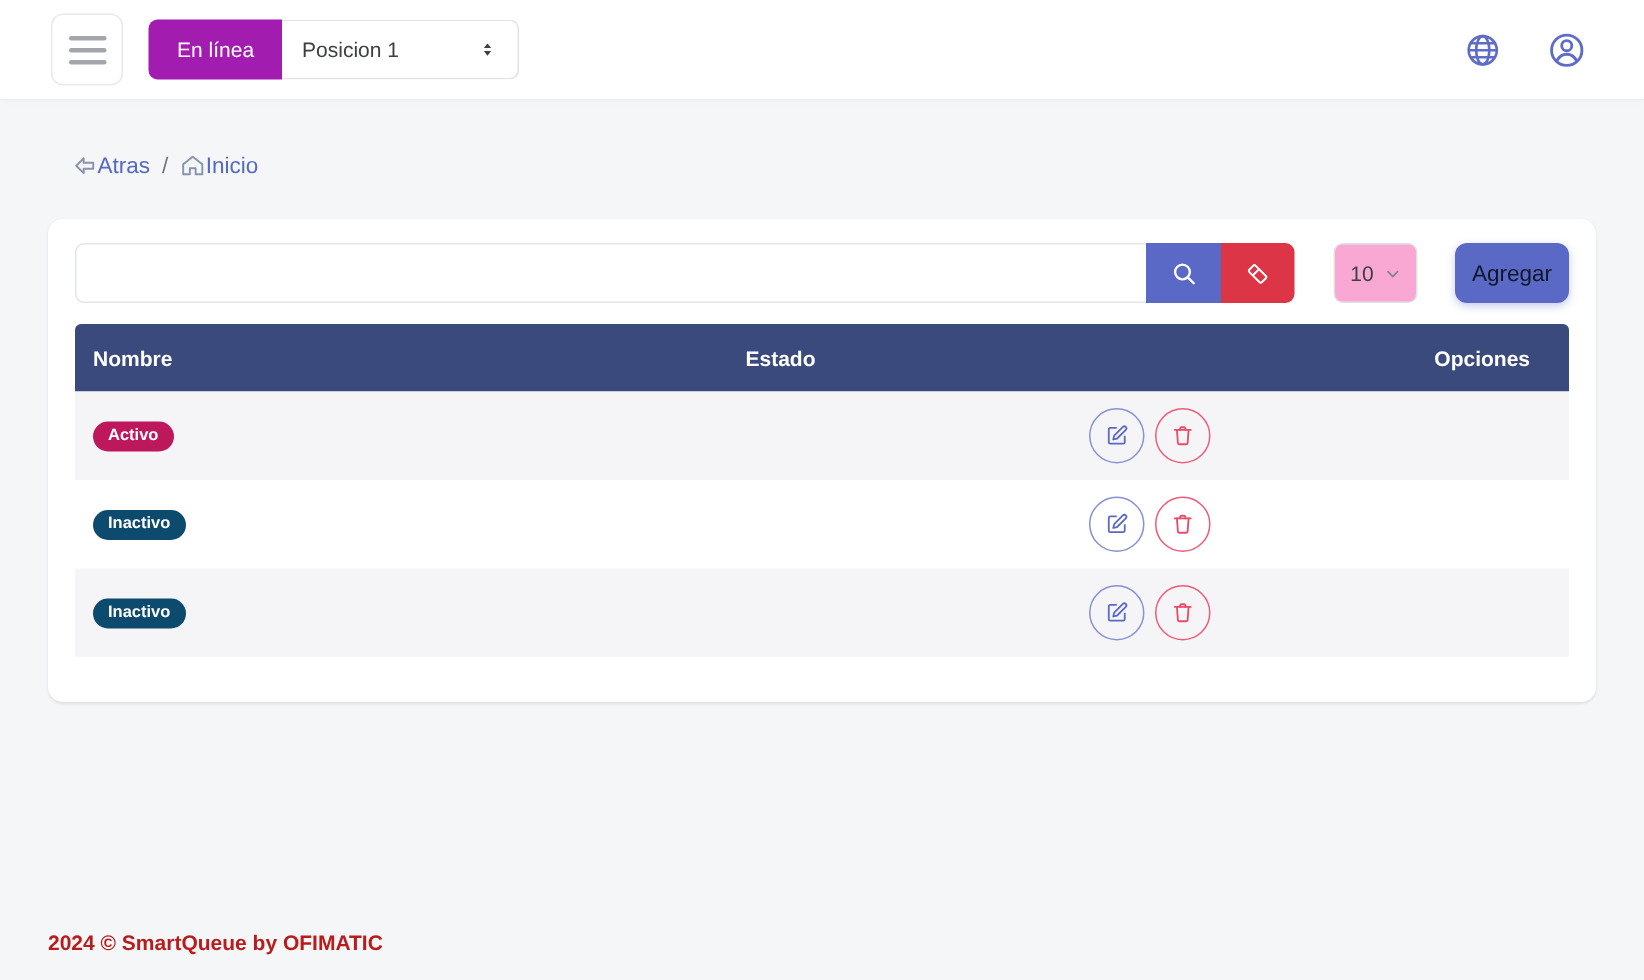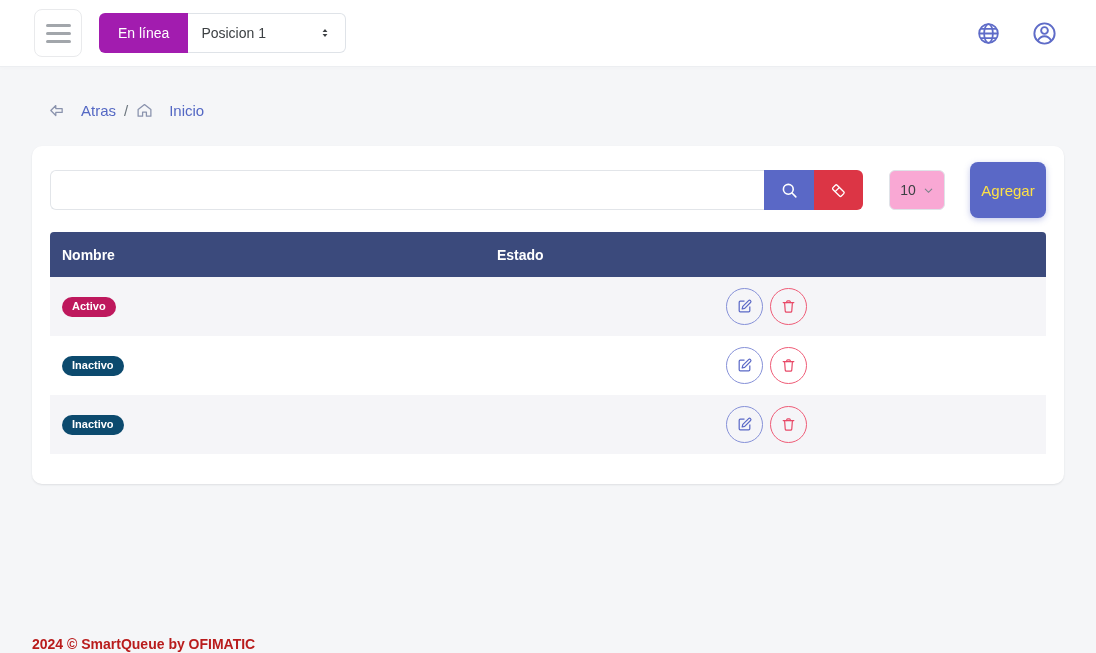--- a/index.html
+++ b/index.html
@@ -41,21 +41,21 @@
   .navbar-right { margin-left:auto; display:flex; align-items:center; gap:22px; }
   .nav-icon-btn { background:none; border:none; cursor:pointer; display:flex; align-items:center; color:#5f6cc8; padding:4px; }
 
   
   .content { padding:0 32px; }
   .breadcrumb {
     margin:36px 0 27px 16px;
     display:flex; align-items:center; gap:8px;
     font-size:15px;
   }
-  .crumb-link { color:#5468c4; text-decoration:none; display:flex; align-items:center; gap:16px; cursor:pointer; }
+  .crumb-link { color:#5468c4; text-decoration:none; display:flex; align-items:center; gap:0; cursor:pointer; }
   .crumb-sep { color:#6c757d; }
   .crumb-icon { color:#8a93ad; display:flex; }
 
   
   .card {
     background:#fff; border-radius:10px;
     box-shadow:0 1px 2px rgba(56,65,74,.12);
     padding:16px 18px 30px 18px;
   }
 
@@ -76,22 +76,22 @@
     display:flex; align-items:center; justify-content:center; cursor:pointer; color:#fff;
   }
   .page-size-select {
     width:56px; height:40px; margin-left:26px;
     border:1px solid #dfe3e8; border-radius:6px; background:#f9a8d4;
     display:flex; align-items:center; justify-content:center; gap:7px;
     font-size:14px; color:#3c4043; cursor:pointer;
   }
   .page-size-select .chev { color:#7b828a; display:flex; }
   .btn-add {
-    width:76px; height:56px; margin-left:25px;
-    background:#5a68c6; color:#fde047; border:none; border-radius:8px;
+    width:76px; height:40px; margin-left:25px;
+    background:#5a68c6; color:#0f172a; border:none; border-radius:8px;
     font-size:15px; font-family:inherit; cursor:pointer;
     box-shadow:0 2px 6px rgba(90,104,198,.35);
   }
 
   
   .table { width:100%; }
   .thead {
     display:grid; grid-template-columns:435px 1fr 221px; align-items:center;
     height:45px; background:#3b4a7c; color:#fff;
     border-radius:4px 4px 0 0;
@@ -215,20 +215,21 @@
             </svg>
         </span>
       </div>
       <button class="btn-add">Agregar</button>
     </div>
 
     <div class="table">
       <div class="thead">
         <div class="th">Nombre</div>
         <div class="th">Estado</div>
+        <div class="th right">Opciones</div>
       </div>
       <div class="tbody" id="table-rows">
   <div class="trow">
     <div class="cell">
       <span class="badge active">Activo</span>
     </div>
     <div class="cell actions">
       <button class="icon-btn edit">
         <svg width="17" height="17" viewBox="0 0 24 24" fill="none" stroke="currentColor" stroke-width="1.7" stroke-linejoin="round">
                   <path d="M12 4.5H6A1.5 1.5 0 0 0 4.5 6v12A1.5 1.5 0 0 0 6 19.5h12a1.5 1.5 0 0 0 1.5-1.5v-6"></path>

